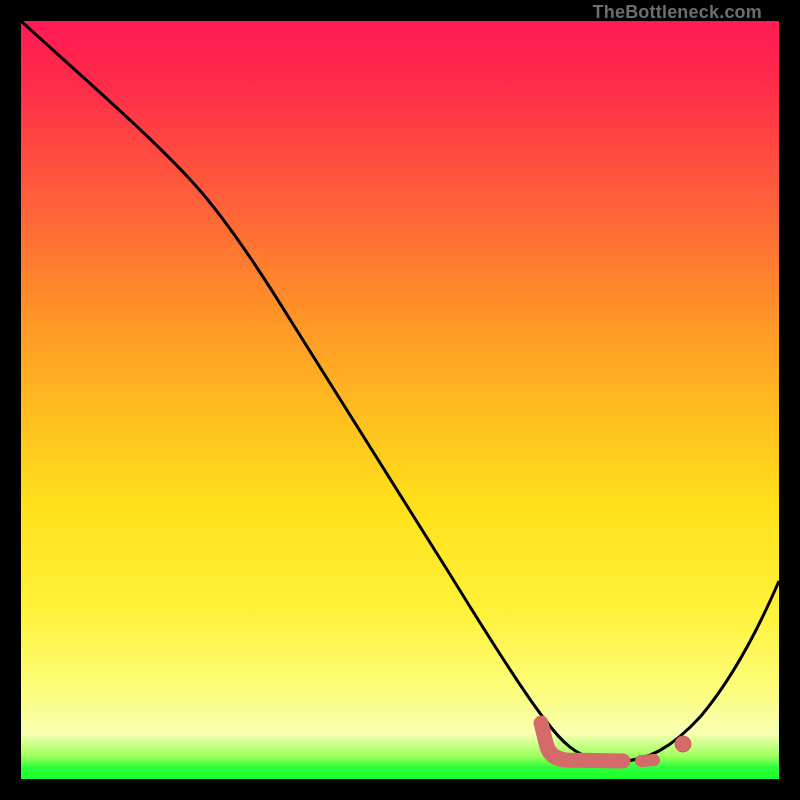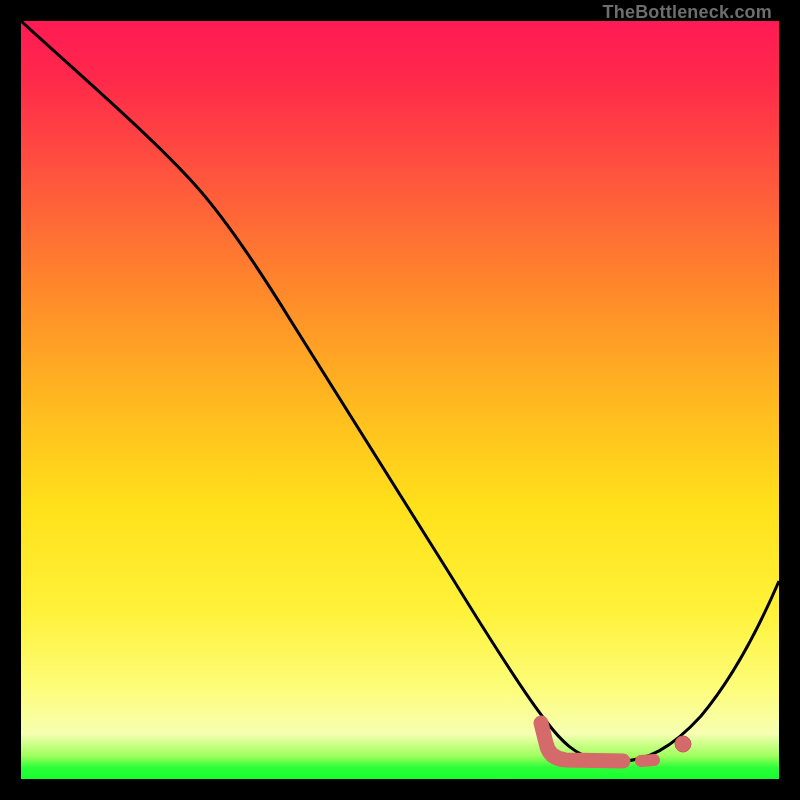--- a/index.html
+++ b/index.html
@@ -47,21 +47,21 @@
   }
   .overlay-svg {
     position: absolute;
     inset: 0;
     width: 758px;
     height: 758px;
   }
   .watermark {
     position: absolute;
     top: 2px;
-    right: 28px;
+    right: 38px;
     font-family: Arial, Helvetica, sans-serif;
     font-size: 18px;
     font-weight: 600;
     color: #6d6d6d;
     letter-spacing: 0.2px;
   }
 </style>
 </head>
 <body>
 

